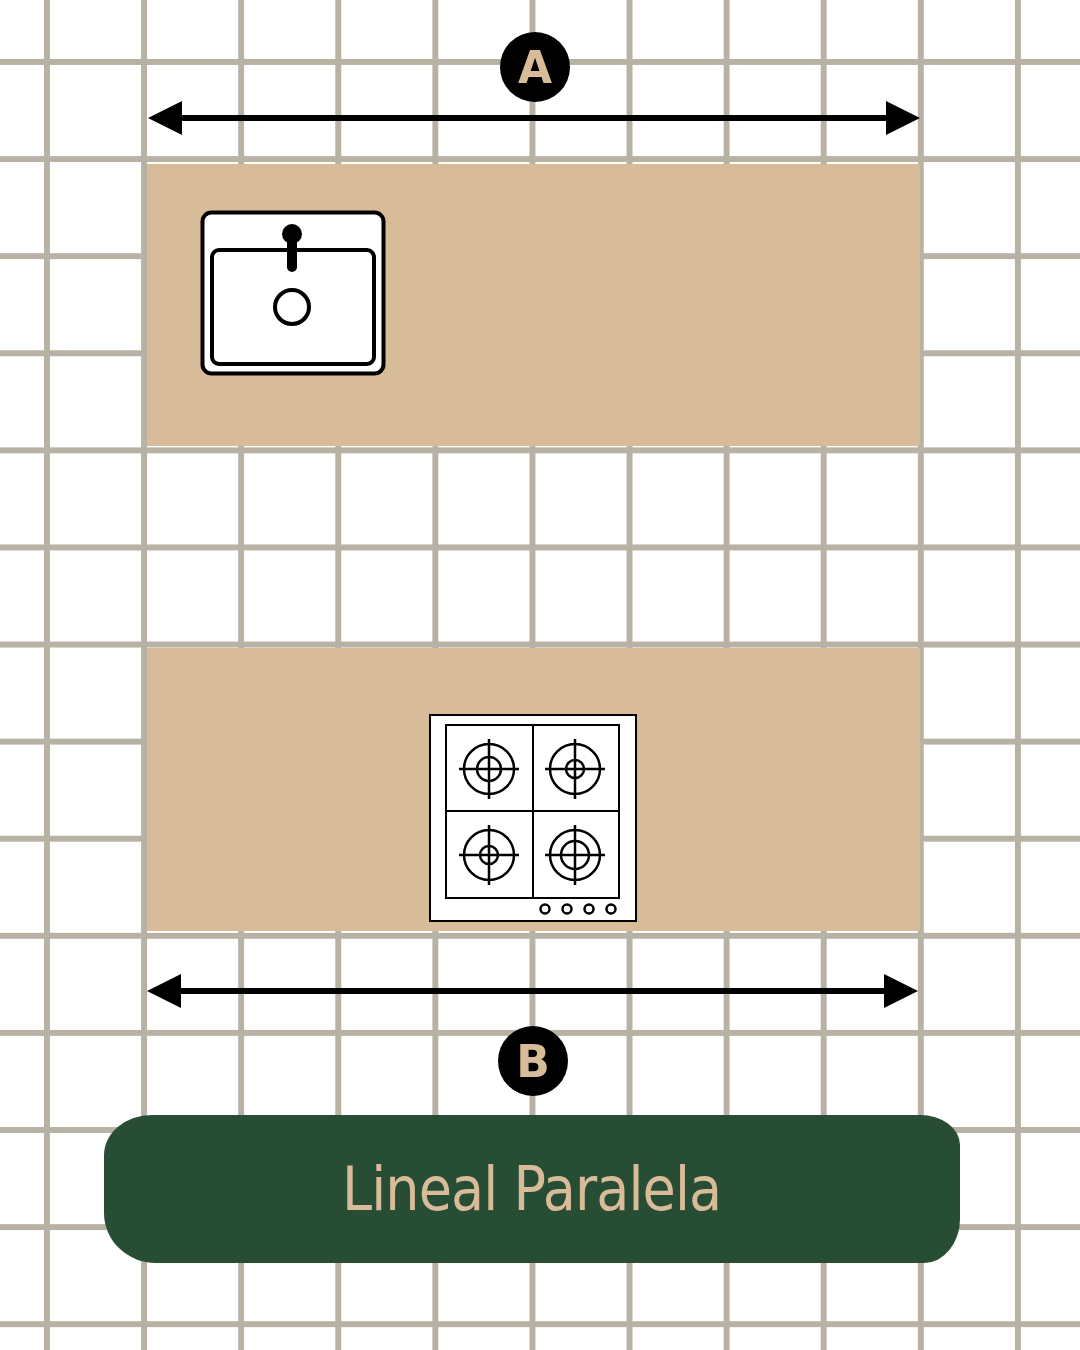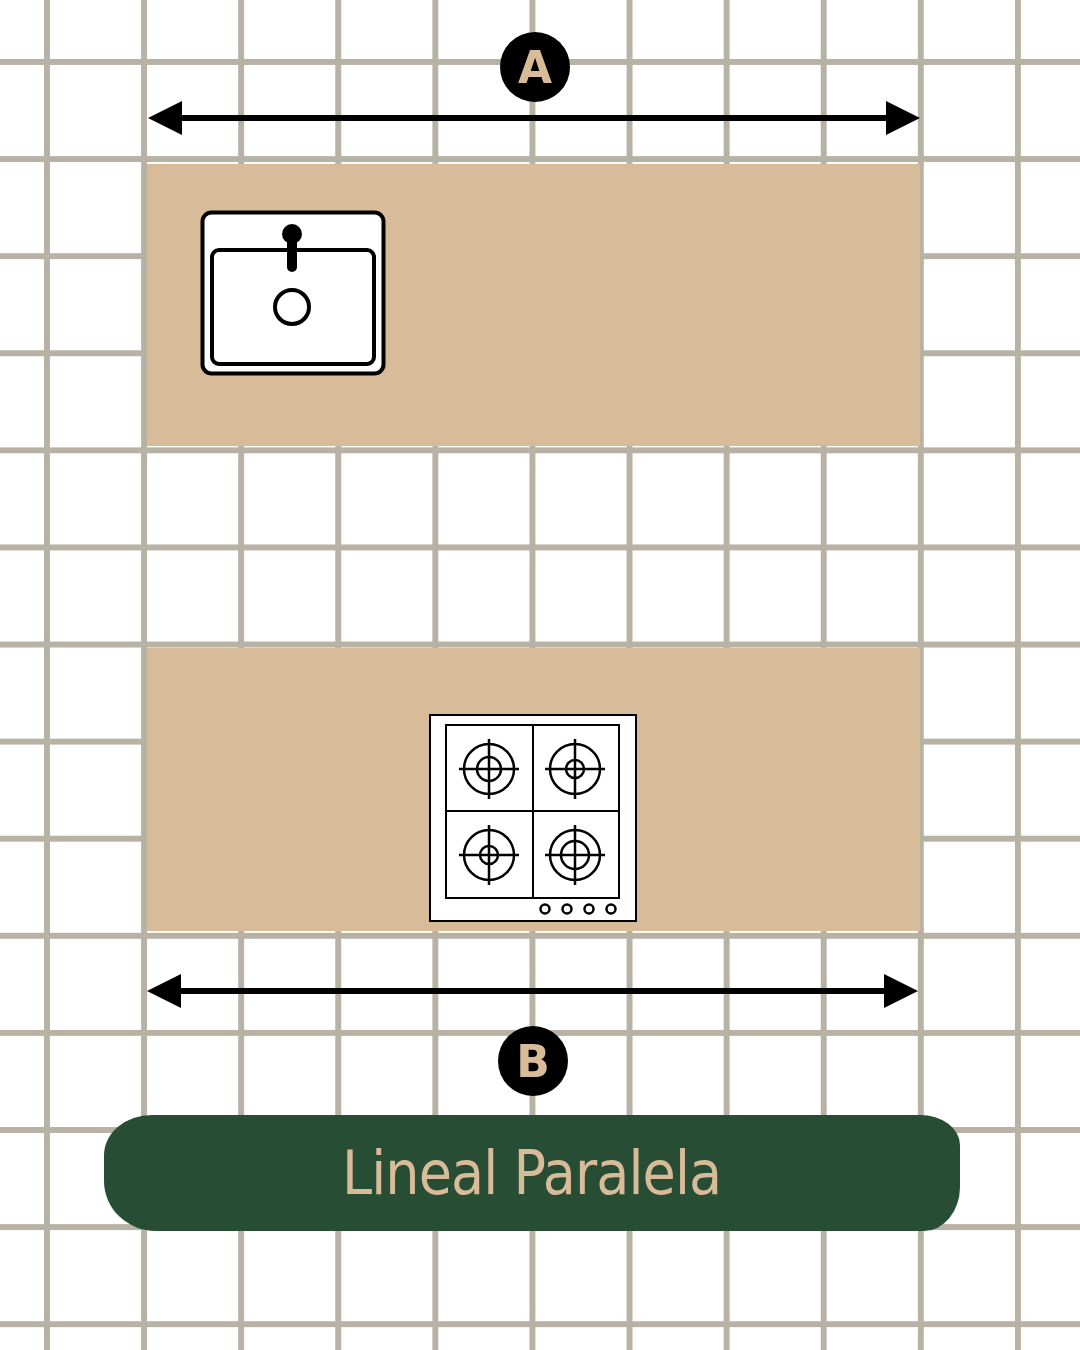--- a/index.html
+++ b/index.html
@@ -21,21 +21,21 @@
     .arrow-l, .arrow-r { position: absolute; width: 0; height: 0; border-top: 17px solid transparent; border-bottom: 17px solid transparent; }
     .arrow-l { border-right: 34px solid #000; }
     .arrow-r { border-left: 34px solid #000; }
     .badge {
       position: absolute; width: 70px; height: 70px; border-radius: 50%;
       background: #000; color: #d8bb98; font-weight: bold; font-size: 44px;
       display: flex; align-items: center; justify-content: center;
       font-family: "DejaVu Sans", sans-serif;
     }
     .title-banner {
-      position: absolute; left: 104px; top: 1115px; width: 856px; height: 116px;
+      position: absolute; left: 104px; top: 1115px; width: 856px; height: 148px;
       background: #274e34;
       border-radius: 48px 40px 36px 52px / 40px 30px 44px 50px;
       display: flex; align-items: center; justify-content: center;
     }
     .title-text {
       color: #d8bb98; font-size: 60px; font-family: "DejaVu Sans", sans-serif;
       letter-spacing: -1px; transform: scaleX(0.9);
     }
   </style>
 </head>

